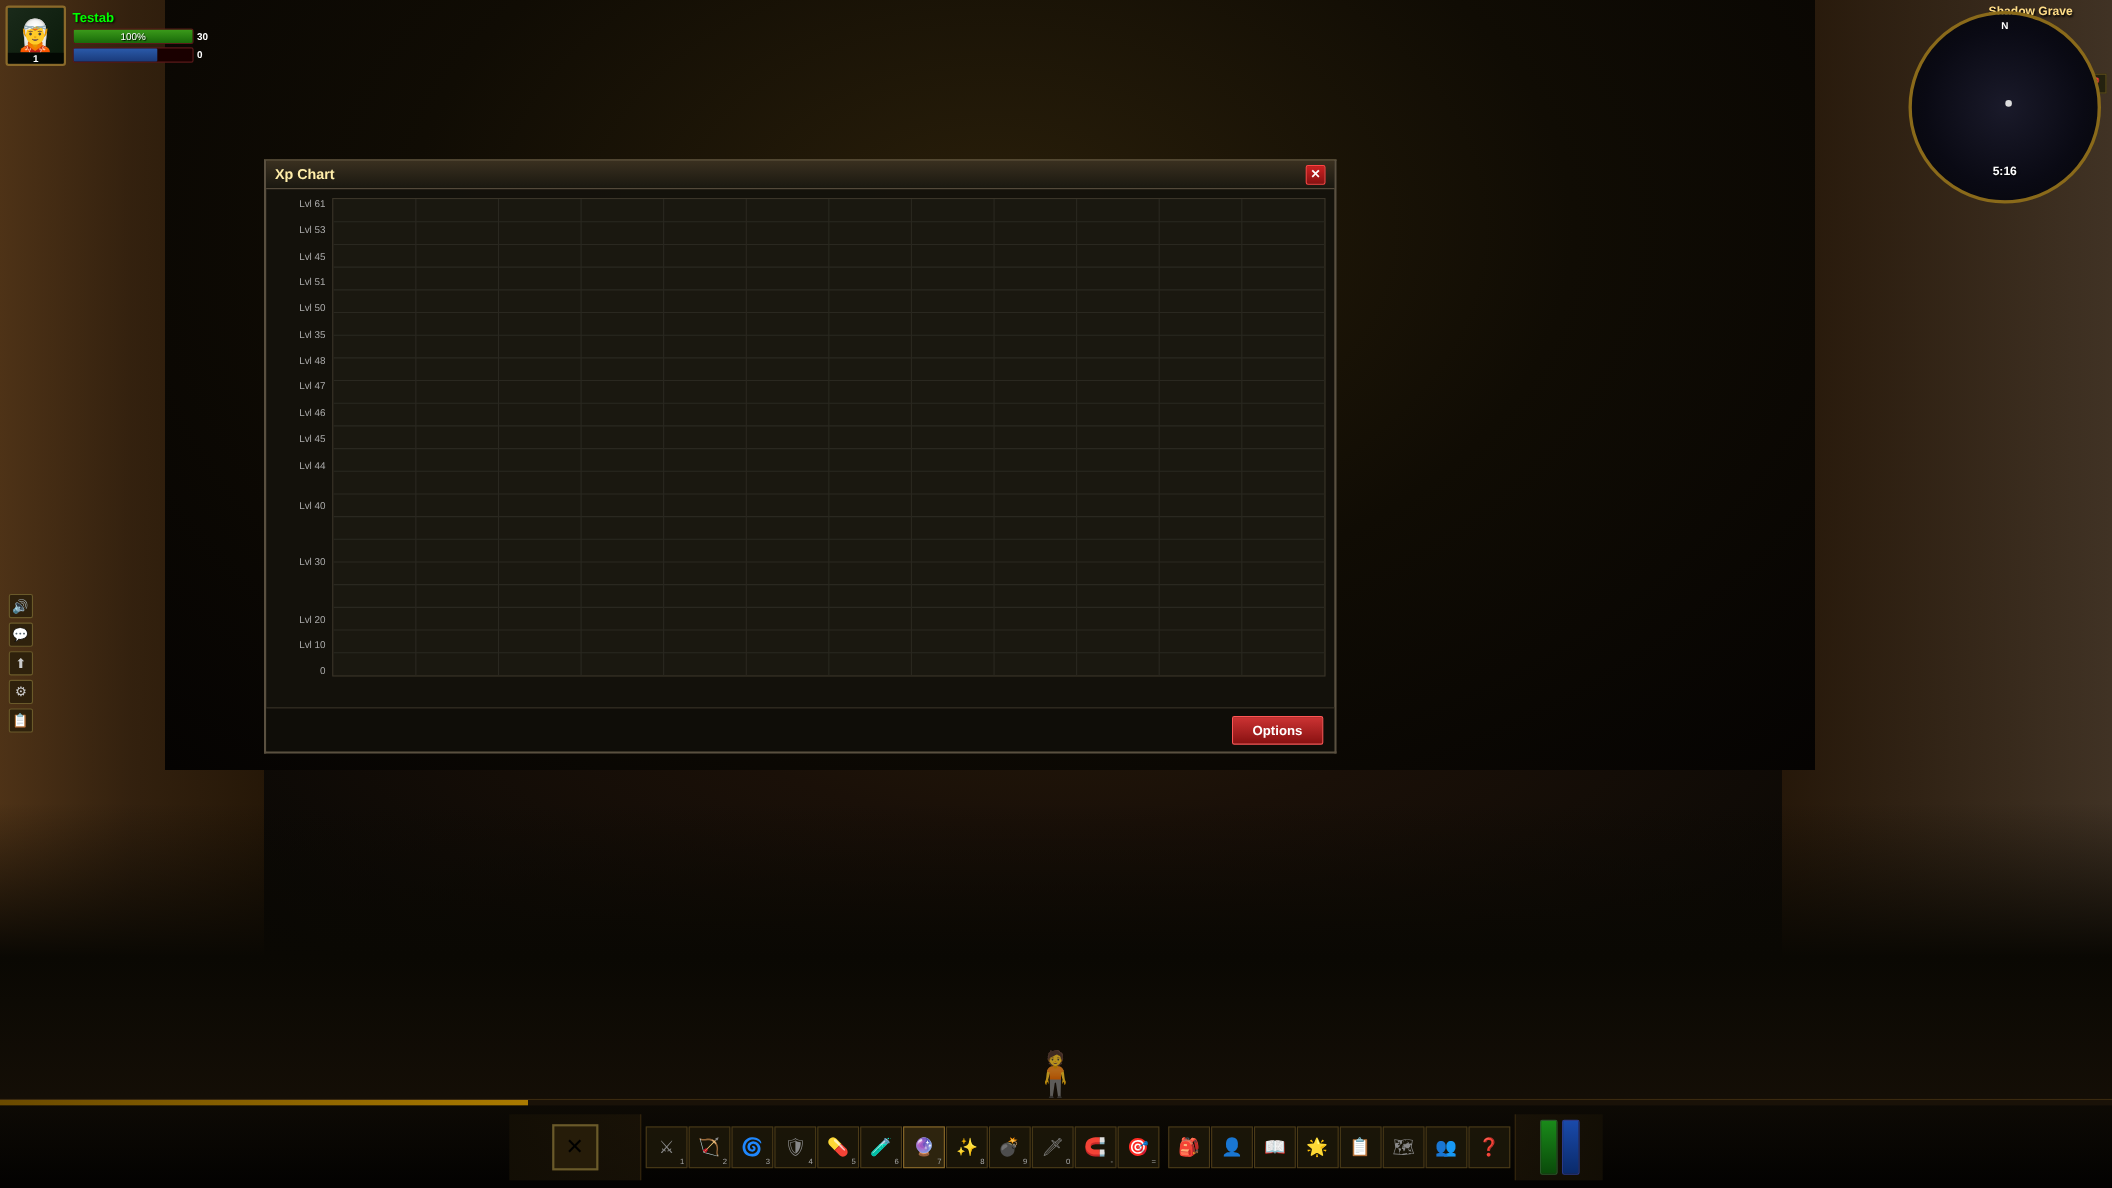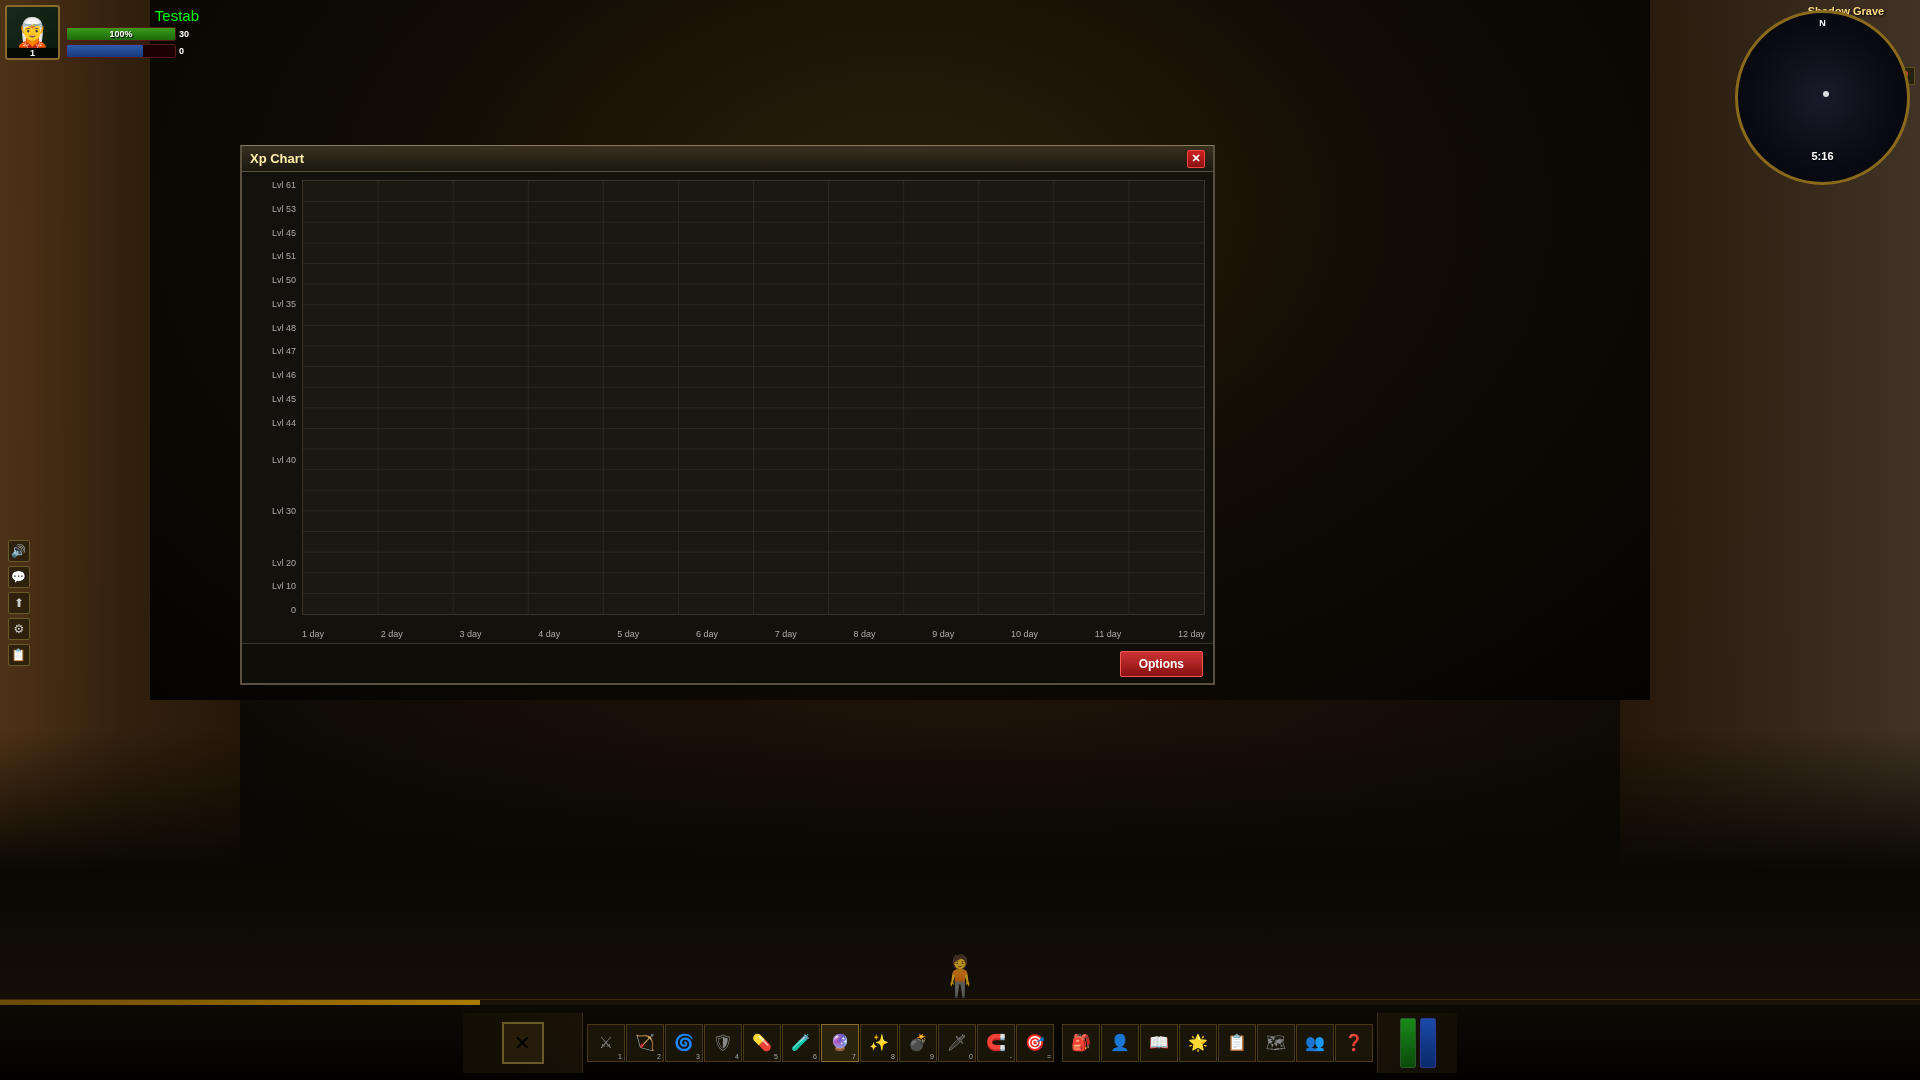--- a/index.html
+++ b/index.html
@@ -105,24 +105,23 @@
     }
 
     .hud-bars {
       display: flex;
       flex-direction: column;
       gap: 3px;
     }
 
     .char-name {
       color: #00ff00;
-      font-size: 15px;
-      font-weight: normal;
+      font-size: 12px;
+      font-weight: bold;
       text-shadow: 1px 1px 2px #000;
-      text-align: right;
     }
 
     .health-bar-container {
       display: flex;
       align-items: center;
       gap: 3px;
     }
 
     .bar-wrapper {
       position: relative;
@@ -144,21 +143,21 @@
     }
 
     .bar-text {
       position: absolute;
       inset: 0;
       display: flex;
       align-items: center;
       justify-content: center;
       font-size: 9px;
       color: #fff;
-      font-weight: bold;
+      font-weight: normal;
       text-shadow: 1px 1px 1px #000;
     }
 
     .bar-side-text {
       color: #fff;
       font-size: 9px;
       font-weight: bold;
       min-width: 20px;
     }
 
@@ -550,34 +549,20 @@
             90%,48%
             92%,44%
             94%,40%
             96%,36%
             98%,31%
             99%,27%
           " fill="none" stroke="#ffffff" stroke-width="2" stroke-linejoin="round"></polyline>
       </svg>
     </div>
 
-    <div style="position:absolute;left:60px;bottom:4px;right:8px;display:flex;justify-content:space-between;">
-      <span style="color:#aaa;font-size:9px;">1 day</span>
-      <span style="color:#aaa;font-size:9px;">2 day</span>
-      <span style="color:#aaa;font-size:9px;">3 day</span>
-      <span style="color:#aaa;font-size:9px;">4 day</span>
-      <span style="color:#aaa;font-size:9px;">5 day</span>
-      <span style="color:#aaa;font-size:9px;">6 day</span>
-      <span style="color:#aaa;font-size:9px;">7 day</span>
-      <span style="color:#aaa;font-size:9px;">8 day</span>
-      <span style="color:#aaa;font-size:9px;">9 day</span>
-      <span style="color:#aaa;font-size:9px;">10 day</span>
-      <span style="color:#aaa;font-size:9px;">11 day</span>
-      <span style="color:#aaa;font-size:9px;">12 day</span>
-    </div>
   </div>
 
   <div class="window-bottom">
     <button class="options-button">Options</button>
   </div>
 </div>
 
 <div class="xp-bar-bottom">
   <div class="xp-bar-fill"></div>
 </div>

